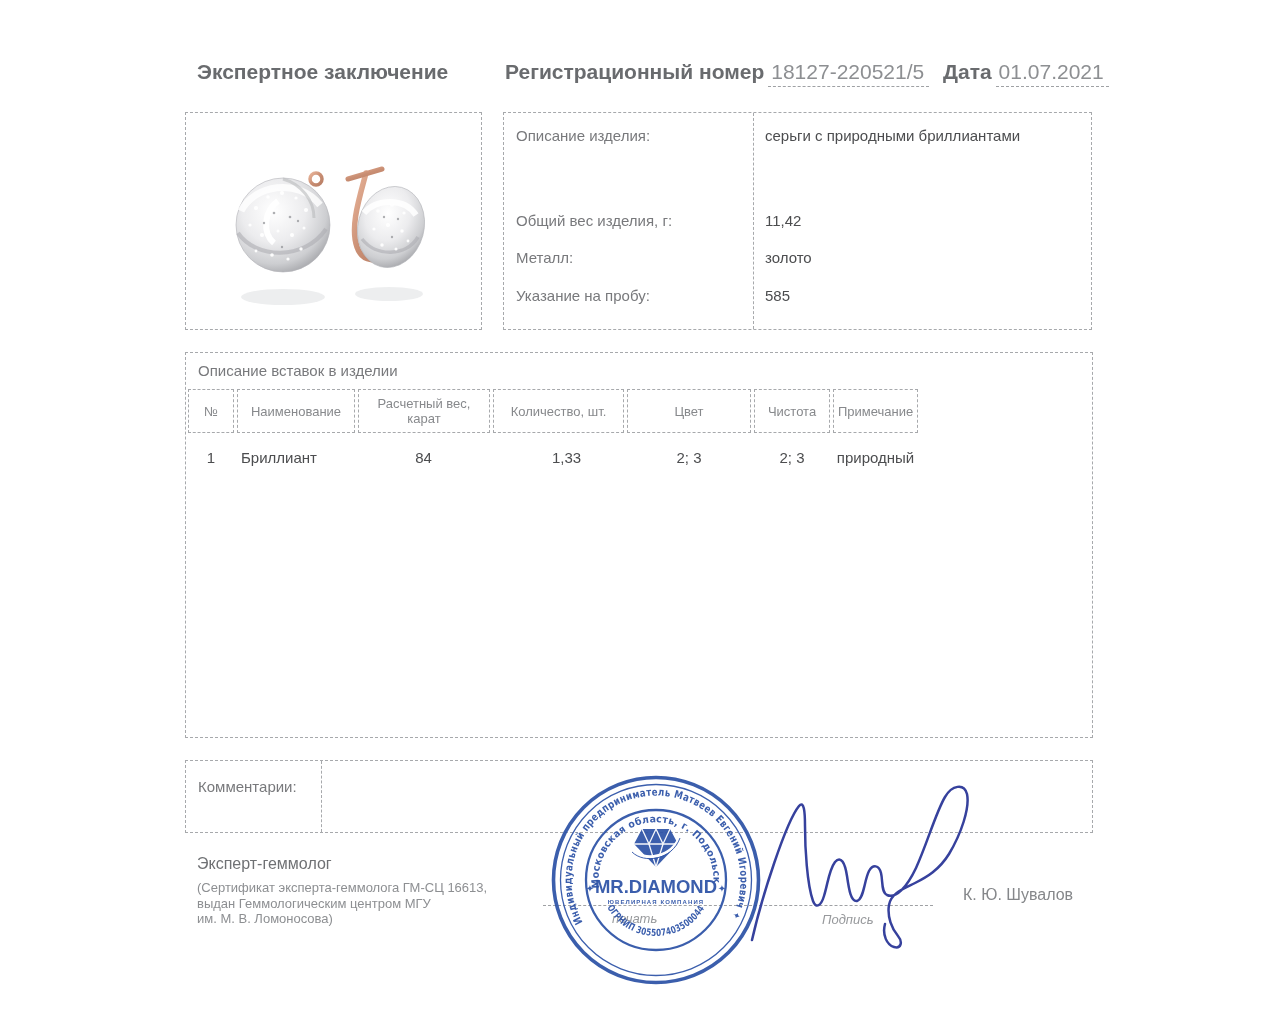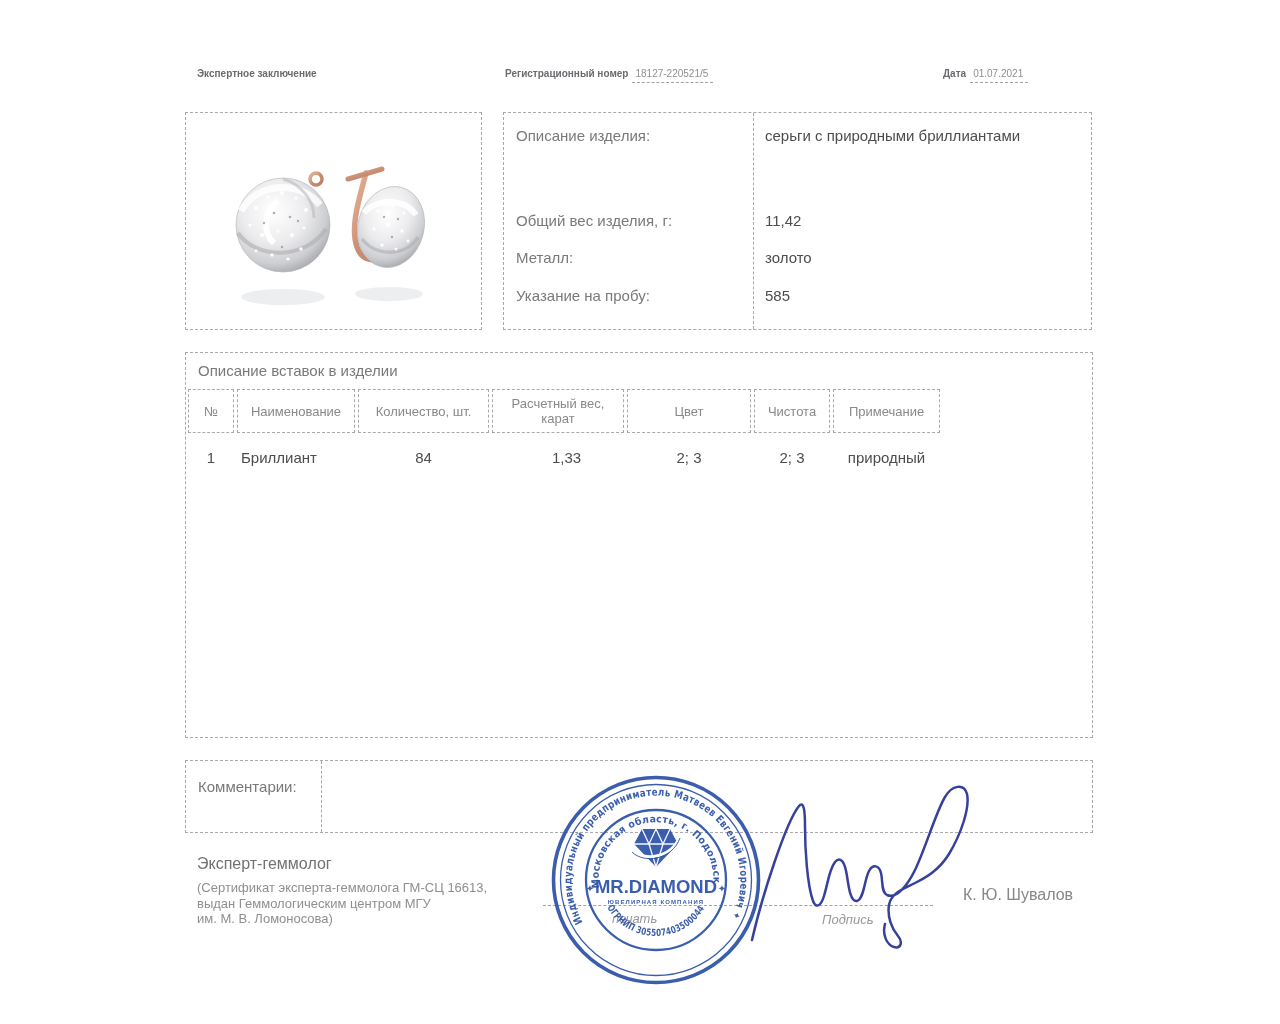--- a/index.html
+++ b/index.html
@@ -1,29 +1,29 @@
 <!DOCTYPE html>
 <html><head>
 <meta charset="utf-8">
 <style>
   html,body{margin:0;padding:0;background:#ffffff;}
   body{width:1280px;height:1024px;position:relative;font-family:"Liberation Sans", sans-serif;overflow:hidden;}
   .abs{position:absolute;}
   .dashed-box{position:absolute;border:1px dashed #a7a9ac;box-sizing:border-box;background:#fff;}
-  .hdr{font-size:10px;font-weight:bold;color:#696b6e;white-space:nowrap;margin-top:8px;}
+  .hdr{font-size:21px;font-weight:bold;color:#696b6e;white-space:nowrap;}
   .hdr .plain{font-weight:normal;color:#8d8f92;border-bottom:1px dashed #9fa1a4;padding:0 5px 3px 3px;margin-left:4px;}
   .lbl{font-size:15px;color:#78797c;white-space:nowrap;}
   .val{font-size:15px;color:#4c4d4f;white-space:nowrap;}
   .vdiv{position:absolute;top:0;bottom:0;border-left:1px dashed #a7a9ac;}
   .tbl-title{position:absolute;left:12px;top:9px;font-size:15px;color:#78797c;}
   .hrow,.drow{position:absolute;left:2px;display:flex;gap:3px;}
   .hcell{border:1px dashed #a7a9ac;box-sizing:border-box;height:44px;display:flex;align-items:center;justify-content:center;text-align:center;font-size:13px;color:#87898c;line-height:15px;padding:2px;}
   .dcell{height:40px;display:flex;align-items:center;justify-content:center;font-size:15px;color:#4c4d4f;box-sizing:border-box;}
   .w0{width:46px}.w1{width:118px}.w2{width:131px}.w3{width:132px}
-  .w4{width:124px}.w5{width:76px}.w6{width:166px}.w7{width:107px}
+  .w4{width:124px}.w5{width:76px}.w6{width:166px}.w7{width:85px}
   .dcell.left{justify-content:flex-start;padding-left:4px;}
   .dcell.shift{justify-content:flex-start;padding-left:60px;}
   .expert-title{font-size:16px;color:#6f7174;margin:0 0 7px 0;}
   .expert-cert{font-size:13px;color:#8d8f92;line-height:15.5px;}
   .sign-line{position:absolute;left:543px;top:905px;width:390px;border-top:1px dashed #9fa1a4;}
   .cap{position:absolute;font-size:13px;color:#97999c;font-style:italic;}
   .expert-name{position:absolute;left:963px;top:886px;font-size:16px;color:#85878a;}
   svg{display:block;}
 </style>
 </head>
@@ -124,22 +124,22 @@
   <div class="abs val" style="left:261px;top:136px;">золото</div>
   <div class="abs lbl" style="left:12px;top:174px;">Указание на пробу:</div>
   <div class="abs val" style="left:261px;top:174px;">585</div>
 </div>
 
 <div class="dashed-box" style="left:185px;top:352px;width:908px;height:386px;">
   <div class="tbl-title">Описание вставок в изделии</div>
   <div class="hrow" style="top:36px;">
     <div class="hcell w0">№</div>
     <div class="hcell w1">Наименование</div>
+    <div class="hcell w3">Расчетный вес, карат</div>
     <div class="hcell w2">Количество, шт.</div>
-    <div class="hcell w3">Расчетный вес, карат</div>
     <div class="hcell w4">Цвет</div>
     <div class="hcell w5">Чистота</div>
     <div class="hcell w7">Примечание</div>
   </div>
   <div class="drow" style="top:84px;">
     <div class="dcell w0">1</div>
     <div class="dcell w1 left">Бриллиант</div>
     <div class="dcell w2">84</div>
     <div class="dcell w3 shift">1,33</div>
     <div class="dcell w4">2; 3</div>

